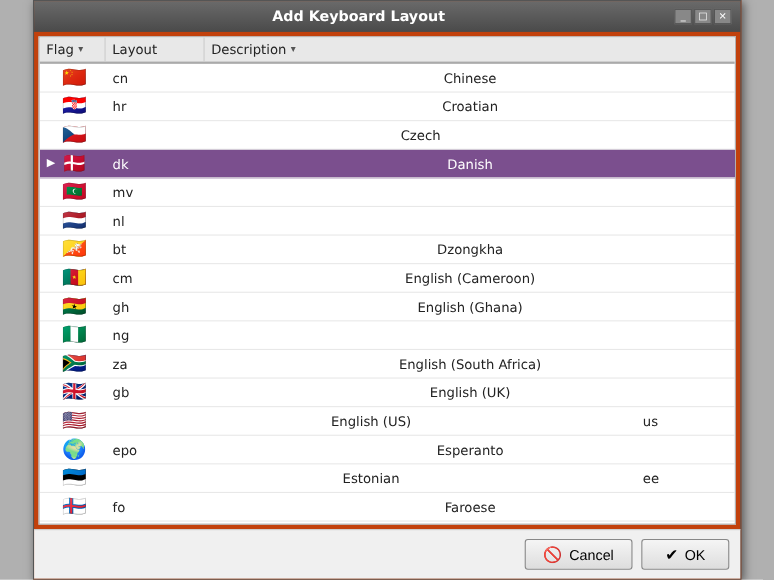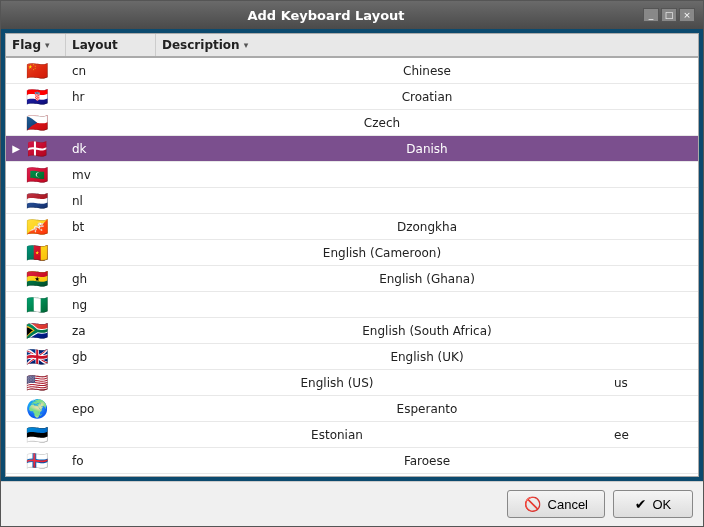--- a/index.html
+++ b/index.html
@@ -7,23 +7,23 @@
       font-family: "DejaVu Sans", "Liberation Sans", Arial, sans-serif;
       font-size: 13px;
       background: #b0b0b0;
       display: flex;
       align-items: center;
       justify-content: center;
       width: 704px;
       height: 527px;
     }
     .window {
-      width: 704px;
+      width: 644px;
       height: 527px;
-      background: #0c4a6e;
+      background: #c2410c;
       border: 1px solid #555;
       display: flex;
       flex-direction: column;
       box-shadow: 2px 2px 8px rgba(0,0,0,0.5);
     }
     .titlebar {
       background: linear-gradient(to bottom, #6a6a6a, #4a4a4a);
       color: white;
       padding: 5px 8px;
       display: flex;
@@ -81,21 +81,21 @@
     }
     .col-layout {
       width: 90px;
       min-width: 90px;
     }
     .col-desc {
       flex: 1;
     }
     .th {
       padding: 4px 6px;
-      font-weight: bold;
+      font-weight: normal;
       border-right: 1px solid #ccc;
       display: flex;
       align-items: center;
       gap: 4px;
       font-size: 12px;
       color: #222;
     }
     .th:last-child { border-right: none; }
     .sort-arrow {
       font-size: 9px;
@@ -274,20 +274,21 @@
               <span class="flag-emoji">🇧🇹</span>
             </div>
             <div class="cell cell-layout col-layout">bt</div>
             <div class="cell cell-desc col-desc">Dzongkha</div>
           </div>
           <div class="row">
             <div class="cell cell-flag col-flag">
               <span class="expand-arrow"></span>
               <span class="flag-emoji">🇨🇲</span>
             </div>
+            <div class="cell cell-layout col-layout">cm</div>
             <div class="cell cell-desc col-desc">English (Cameroon)</div>
           </div>
           <div class="row">
             <div class="cell cell-flag col-flag">
               <span class="expand-arrow"></span>
               <span class="flag-emoji">🇬🇭</span>
             </div>
             <div class="cell cell-layout col-layout">gh</div>
             <div class="cell cell-desc col-desc">English (Ghana)</div>
           </div>

